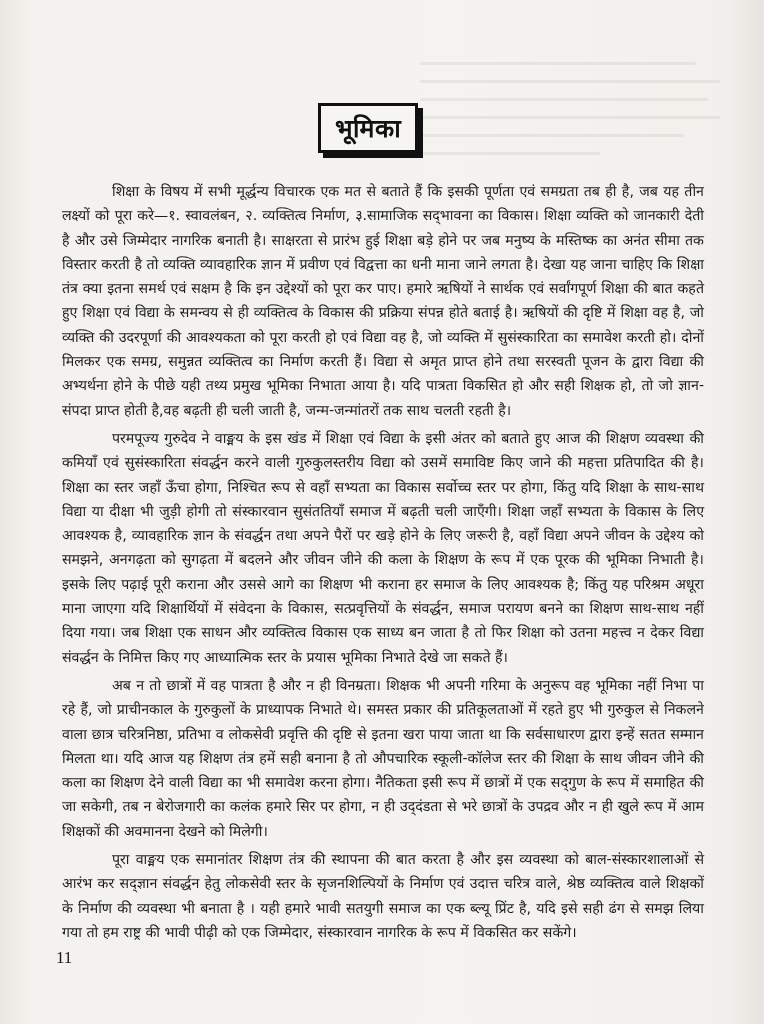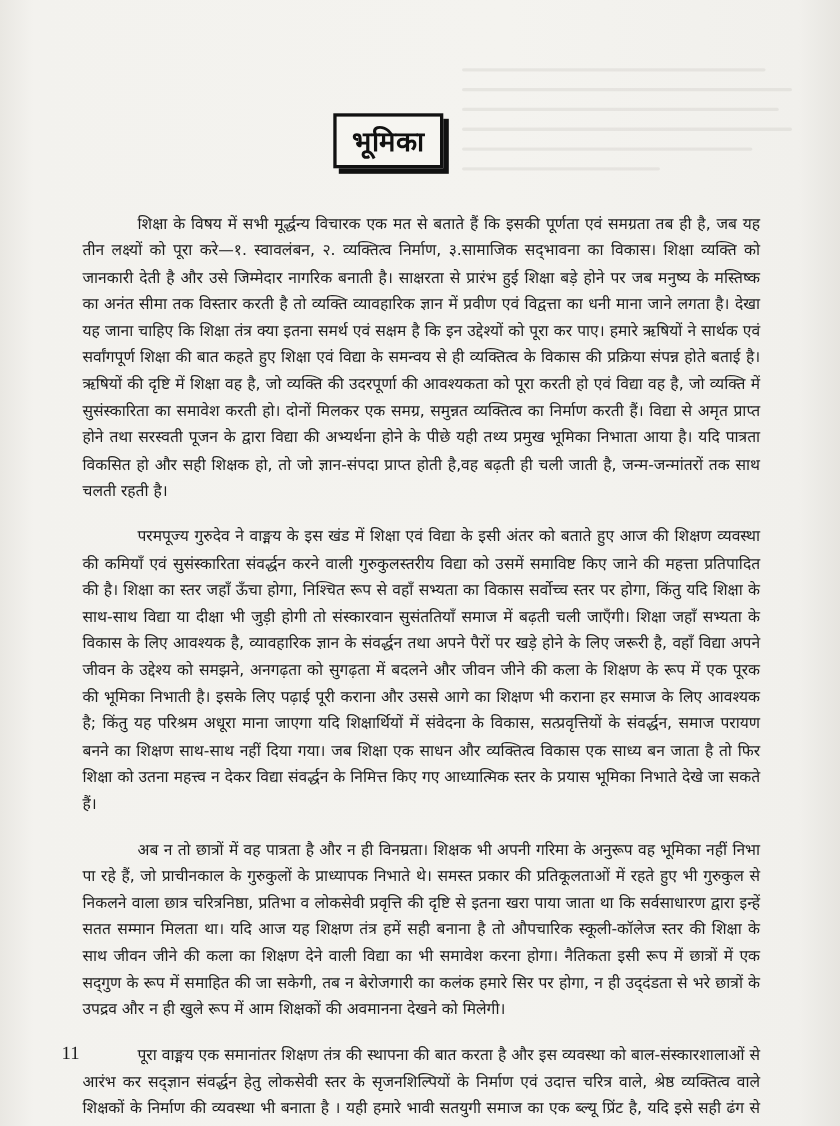--- a/index.html
+++ b/index.html
@@ -29,21 +29,21 @@
       opacity: 0.22;
     }
     .bleed .ln {
       height: 3px;
       background: #b9b6b0;
       margin: 0 0 15px 0;
       border-radius: 2px;
     }
     .heading-wrap {
       position: absolute;
-      left: 303px;
+      left: 318px;
       top: 103px;
       text-align: right;
     }
     .heading-box {
       position: relative;
       border: 3px solid #111;
       background: #f6f5f1;
       padding: 4px 14px 6px 14px;
       box-shadow: 5px 5px 0 #111;
     }
@@ -59,21 +59,21 @@
       left: 58px;
       top: 175px;
       width: 650px;
       color: #1d1d1d;
       font-family: "DejaVu Sans", sans-serif;
       font-size: 14.2px;
       line-height: 24.3px;
       text-align: justify;
     }
     .content p {
-      margin: 17px;
+      margin: 4px;
       text-indent: 50px;
     }
     .page-number {
       position: absolute;
       left: 56px;
       top: 948px;
       font-family: "Liberation Serif", serif;
       font-size: 17px;
       color: #1a1a1a;
     }

